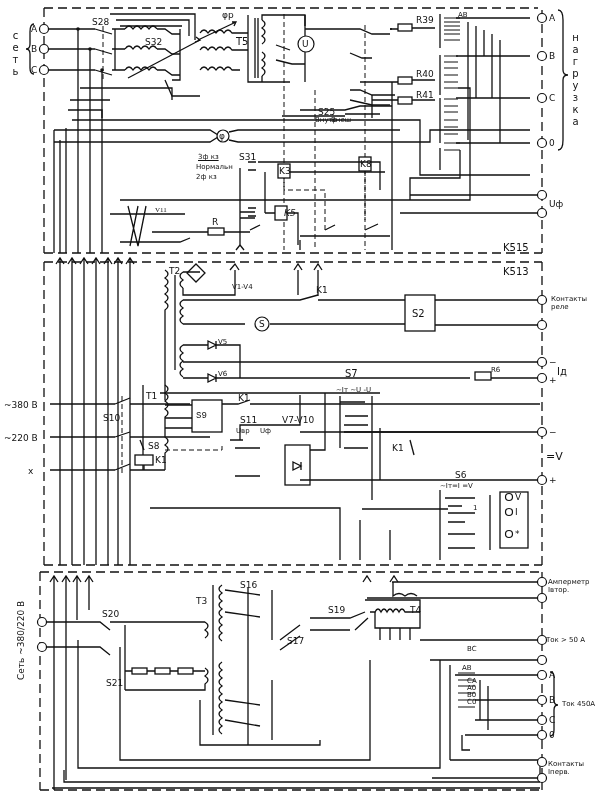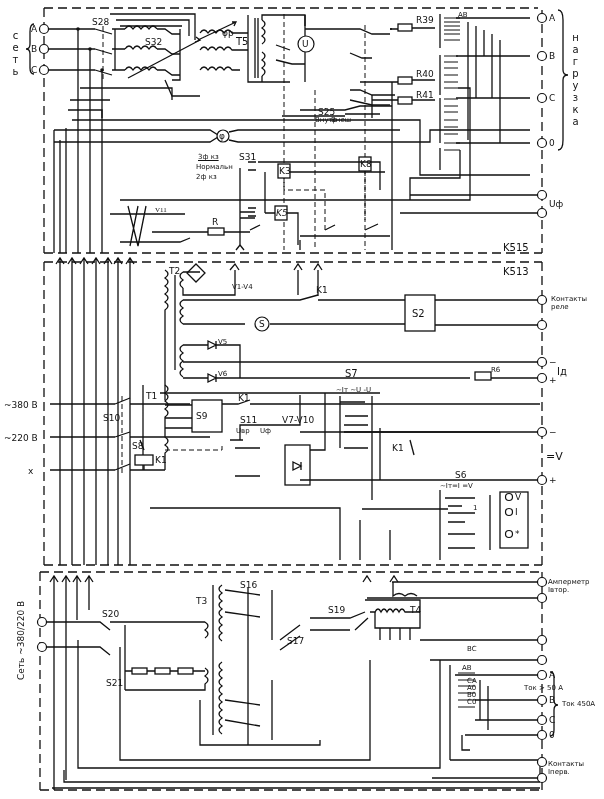--- a/index.html
+++ b/index.html
@@ -291,42 +291,42 @@
     <path class="w" d="M120,700 V760 H370 V660 M64,770 V782 H540 M52,788 H540 M78,640 V768 H440 V660"></path>
   </g>
 </svg>
 
 <span class="lbl md vert" style="left:10px;top:30px;">сеть</span>
 <span class="lbl" style="left:31px;top:24px;">A</span>
 <span class="lbl" style="left:31px;top:44px;">B</span>
 <span class="lbl" style="left:31px;top:65px;">C</span>
 <span class="lbl" style="left:92px;top:17px;">S28</span>
 <span class="lbl" style="left:145px;top:37px;">S32</span>
-<span class="lbl" style="left:222px;top:10px;margin-top:18px;">φp</span>
+<span class="lbl" style="left:222px;top:10px;">φp</span>
 <span class="lbl md" style="left:236px;top:36px;">T5</span>
 <span class="lbl" style="left:302px;top:39px;">U</span>
 <span class="lbl" style="left:318px;top:107px;">S25</span>
 <span class="lbl sm" style="left:283px;top:116px;margin-left:32px;">Внутр</span>
 <span class="lbl sm" style="left:331px;top:116px;">Внеш</span>
 <span class="lbl" style="left:416px;top:15px;">R39</span>
 <span class="lbl" style="left:416px;top:69px;">R40</span>
 <span class="lbl" style="left:416px;top:90px;">R41</span>
 <span class="lbl sm" style="left:458px;top:11px;">АВ</span>
 <span class="lbl" style="left:549px;top:13px;">A</span>
 <span class="lbl" style="left:549px;top:51px;">B</span>
 <span class="lbl" style="left:549px;top:93px;">C</span>
 <span class="lbl" style="left:549px;top:138px;">0</span>
 <span class="lbl md vert" style="left:570px;top:32px;">нагрузка</span>
 <span class="lbl" style="left:219px;top:131px;">φ</span>
 <span class="lbl sm" style="left:198px;top:153px;text-decoration:underline;">3ф кз</span>
 <span class="lbl sm" style="left:196px;top:163px;">Нормальн</span>
 <span class="lbl sm" style="left:196px;top:173px;">2ф кз</span>
 <span class="lbl" style="left:239px;top:152px;">S31</span>
 <span class="lbl" style="left:279px;top:166px;">K3</span>
-<span class="lbl" style="left:276px;top:208px;font-style:italic;">K5</span>
+<span class="lbl" style="left:284px;top:208px;font-style:italic;">K5</span>
 <span class="lbl" style="left:360px;top:159px;">K8</span>
 <span class="lbl sm" style="left:155px;top:206px;font-family:Liberation Serif, serif;">V11</span>
 <span class="lbl" style="left:212px;top:217px;">R</span>
 <span class="lbl" style="left:549px;top:199px;">Uф</span>
 <span class="lbl md" style="left:503px;top:242px;">K515</span>
 
 <span class="lbl md" style="left:503px;top:266px;">K513</span>
 <span class="lbl" style="left:169px;top:266px;">T2</span>
 <span class="lbl sm" style="left:232px;top:283px;">V1-V4</span>
 <span class="lbl" style="left:316px;top:285px;">K1</span>
@@ -338,22 +338,22 @@
 <span class="lbl sm" style="left:491px;top:366px;">R6</span>
 <span class="lbl sm" style="left:551px;top:295px;width:50px;white-space:normal;">Контакты реле</span>
 <span class="lbl" style="left:549px;top:357px;">−</span>
 <span class="lbl" style="left:549px;top:375px;">+</span>
 <span class="lbl md" style="left:557px;top:366px;">Iд</span>
 <span class="lbl" style="left:4px;top:400px;">~380 В</span>
 <span class="lbl" style="left:4px;top:433px;">~220 В</span>
 <span class="lbl" style="left:28px;top:466px;">x</span>
 <span class="lbl" style="left:146px;top:391px;">T1</span>
 <span class="lbl" style="left:103px;top:413px;">S10</span>
-<span class="lbl" style="left:132px;top:441px;">S8</span>
-<span class="lbl" style="left:196px;top:411px;">S9</span>
+<span class="lbl" style="left:148px;top:441px;">S8</span>
+<span class="lbl" style="left:196px;top:411px;font-family:Liberation Mono, monospace;">S9</span>
 <span class="lbl" style="left:240px;top:415px;">S11</span>
 <span class="lbl" style="left:238px;top:393px;">K1</span>
 <span class="lbl" style="left:155px;top:455px;">K1</span>
 <span class="lbl sm" style="left:236px;top:427px;">Uвр</span>
 <span class="lbl sm" style="left:260px;top:427px;">Uф</span>
 <span class="lbl" style="left:282px;top:415px;">V7-V10</span>
 <span class="lbl sm" style="left:336px;top:386px;">~Iт ~U -U</span>
 <span class="lbl" style="left:392px;top:443px;">K1</span>
 <span class="lbl" style="left:549px;top:427px;">−</span>
 <span class="lbl" style="left:549px;top:475px;">+</span>
@@ -367,21 +367,21 @@
 
 <span class="lbl rot" style="left:16px;top:680px;">Сеть ~380/220 В</span>
 <span class="lbl" style="left:102px;top:609px;">S20</span>
 <span class="lbl" style="left:106px;top:678px;">S21</span>
 <span class="lbl" style="left:196px;top:596px;">T3</span>
 <span class="lbl" style="left:240px;top:580px;">S16</span>
 <span class="lbl" style="left:287px;top:636px;">S17</span>
 <span class="lbl" style="left:328px;top:605px;">S19</span>
 <span class="lbl" style="left:410px;top:605px;">T4</span>
 <span class="lbl sm" style="left:548px;top:578px;width:55px;white-space:normal;">Амперметр Iвтор.</span>
-<span class="lbl sm" style="left:524px;top:636px;margin-top:48px;">Ток &gt; 50 А</span>
+<span class="lbl sm" style="left:546px;top:636px;">Ток &gt; 50 А</span>
 <span class="lbl sm" style="left:462px;top:664px;">АВ</span>
 <span class="lbl sm" style="left:467px;top:645px;text-align:center;">ВС</span>
 <span class="lbl sm" style="left:467px;top:677px;">СА</span>
 <span class="lbl sm" style="left:467px;top:684px;">А0</span>
 <span class="lbl sm" style="left:467px;top:691px;">В0</span>
 <span class="lbl sm" style="left:467px;top:698px;">С0</span>
 <span class="lbl" style="left:549px;top:670px;">A</span>
 <span class="lbl" style="left:549px;top:695px;">B</span>
 <span class="lbl" style="left:549px;top:715px;">C</span>
 <span class="lbl" style="left:549px;top:730px;">0</span>

